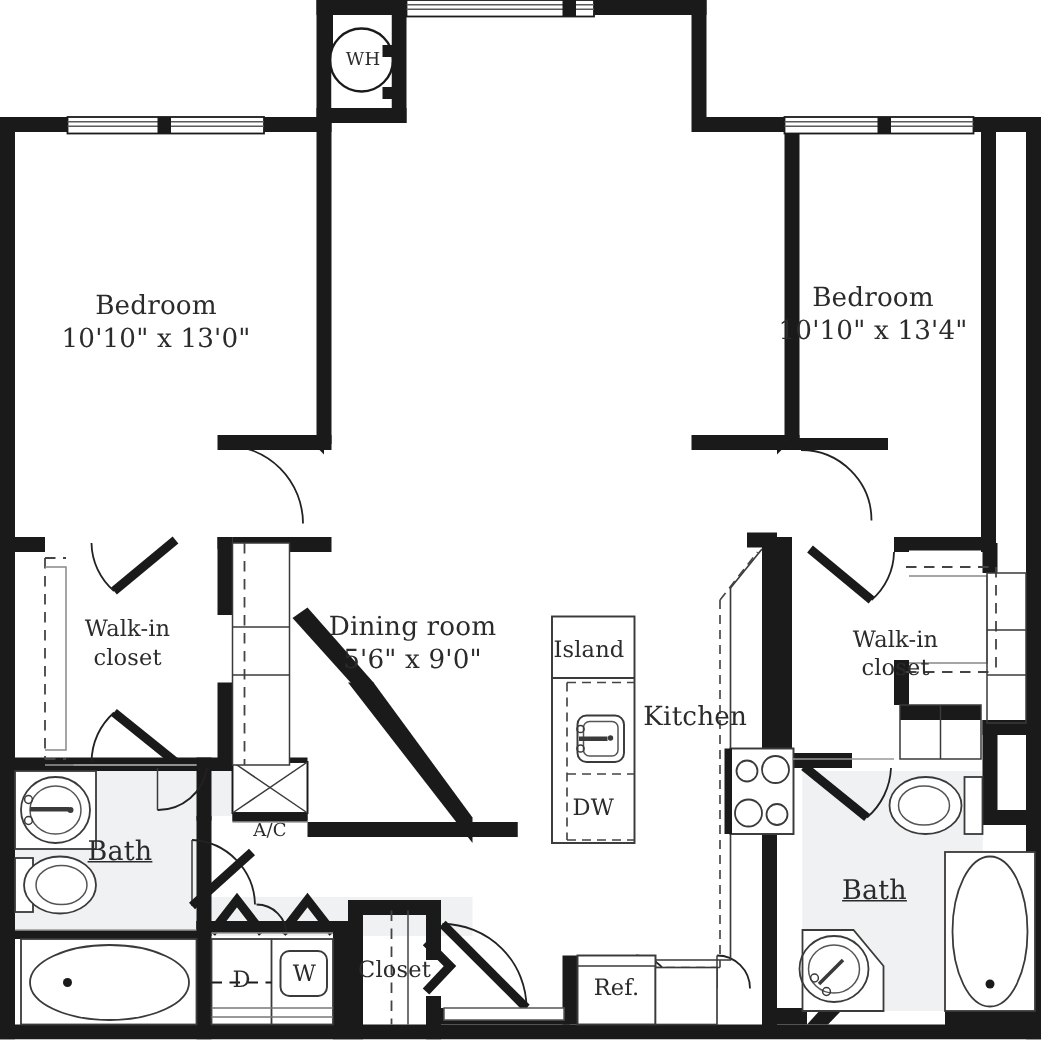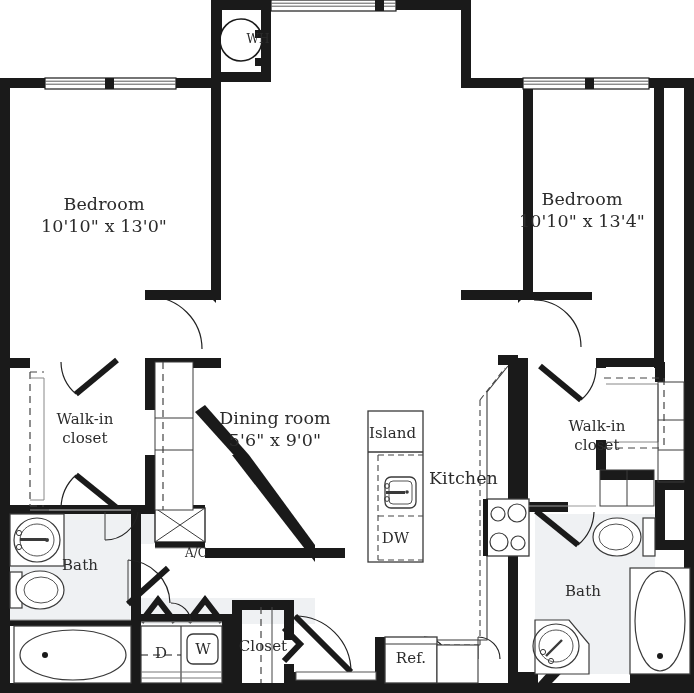--- a/index.html
+++ b/index.html
@@ -13,23 +13,23 @@
     position:absolute;
     color:#2b2b2b;
     text-align:center;
     line-height:1.18;
     white-space:nowrap;
     letter-spacing:.1px;
   }
   .lbl .nm{display:block;}
   .lbl .dim{display:block;}
   .room-lg{font-size:17.5px;}
-  .room-md{font-size:15px;}
+  .room-md{font-size:18px;text-decoration:underline;}
   .room-sm{font-size:15px;}
-  .room-xs{font-size:12px;padding-left:16px;}
+  .room-xs{font-size:12px;}
   .lbl.two{line-height:1.25;}
 </style>
 </head>
 <body>
 
 <div id="plan">
 
   <svg width="694" height="693" viewBox="0 0 694 693" shape-rendering="geometricPrecision">
 
     <g>

